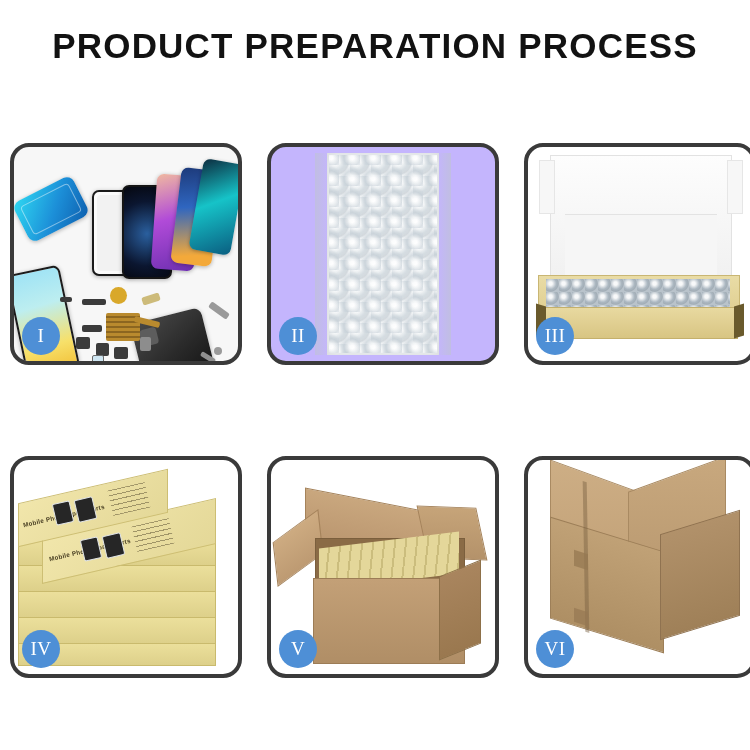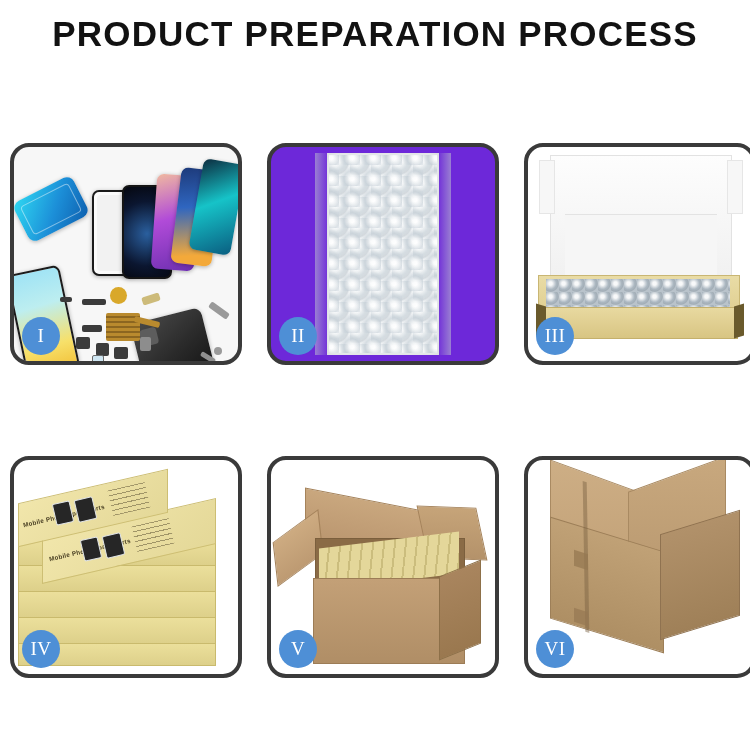--- a/index.html
+++ b/index.html
@@ -3,21 +3,21 @@
 <meta charset="utf-8">
 <style>
   html,body{margin:0;padding:0;}
   body{
     width:750px;height:750px;
     background:#ffffff;
     font-family:"Liberation Sans", sans-serif;
     overflow:hidden;
     position:relative;
   }
-  .header{ text-align:center; padding-top:16px; }
+  .header{ text-align:center; padding-top:28px; }
   .title{
     font-size:35px;
     font-weight:700;
     letter-spacing:1.2px;
     color:#121212;
     line-height:1.05;
     margin:0;
     white-space:nowrap;
   }
   .subtitle{
@@ -103,21 +103,21 @@
   .c8{left:100px;top:200px;width:14px;height:12px;}
   .c9{left:120px;top:172px;width:26px;height:6px;background:#b98a2e;transform:rotate(14deg);}
   .c10{left:126px;top:190px;width:11px;height:14px;background:#8d8d8d;}
   .c11{left:78px;top:208px;width:10px;height:15px;background:#cfe6f2;border:1px solid #6a6a6a;}
   .c12{left:194px;top:160px;width:22px;height:7px;background:#9a9a9a;transform:rotate(36deg);}
   .c13{left:200px;top:200px;width:8px;height:8px;background:#9a9a9a;border-radius:50%;}
   .c14{left:186px;top:208px;width:16px;height:5px;background:#8f8f8f;transform:rotate(32deg);}
   .c15{left:46px;top:150px;width:12px;height:5px;}
 
   
-  .p2{ background:#6d28d9; }
+  .p2{ background:#c4b5fd; }
   .wrap{
     position:absolute; left:50%; top:6px; transform:translateX(-50%);
     width:112px; height:202px;
     background:#eef1f3;
     box-shadow:0 0 12px rgba(0,0,0,.10) inset;
   }
   .bubbles{
     position:absolute; inset:2px;
     background-image:
       radial-gradient(circle at 30% 30%, rgba(255,255,255,.95) 12%, rgba(205,214,220,.75) 46%, rgba(150,163,172,.30) 62%, rgba(255,255,255,0) 70%);

